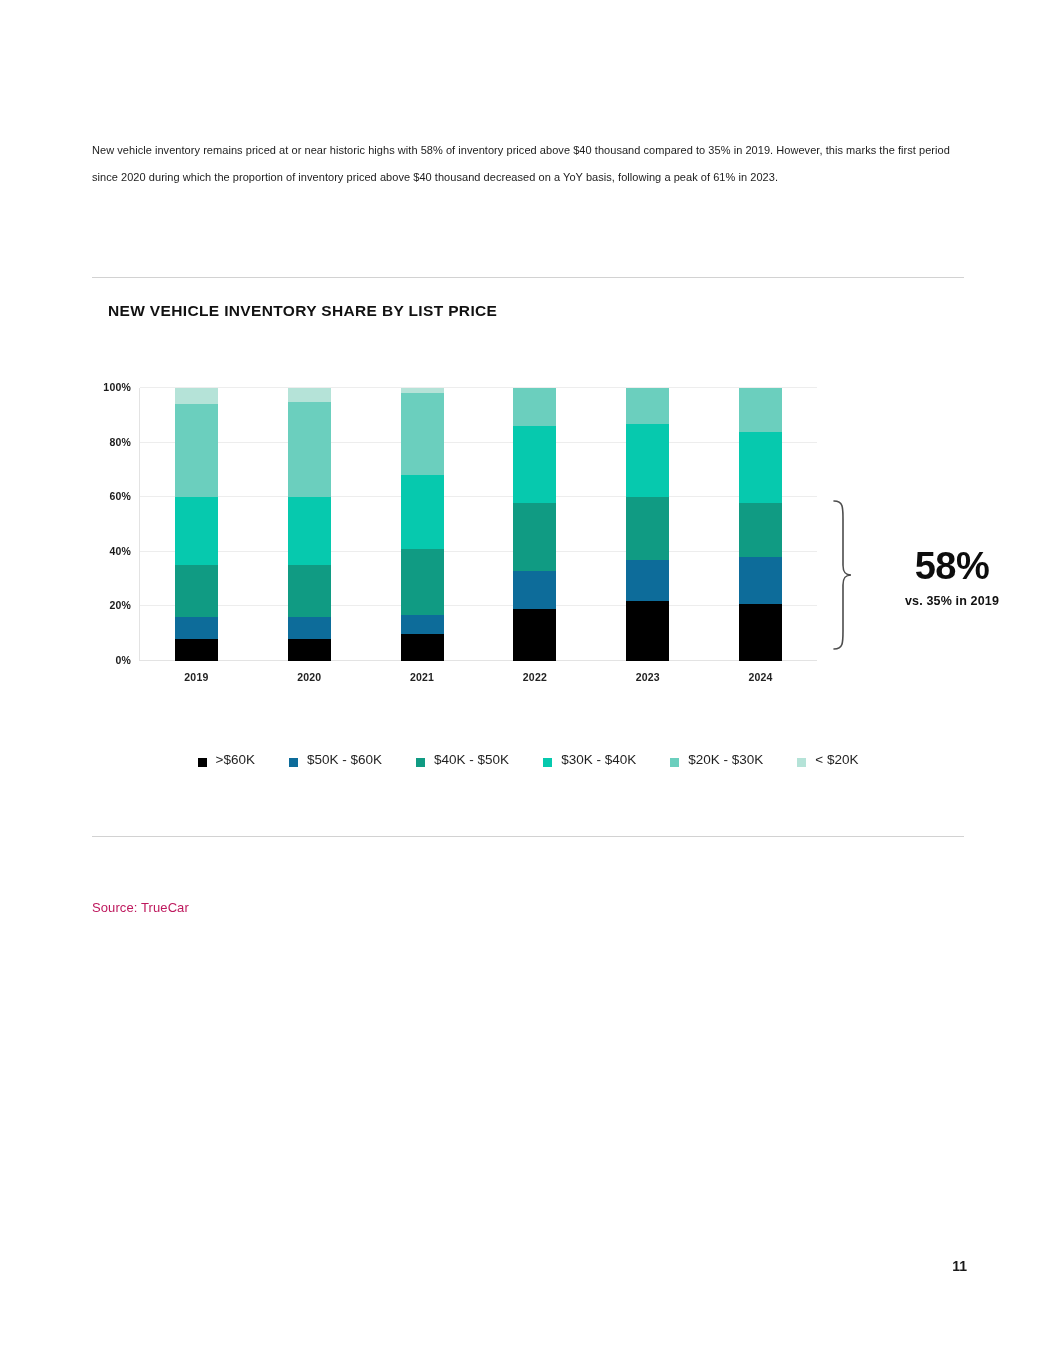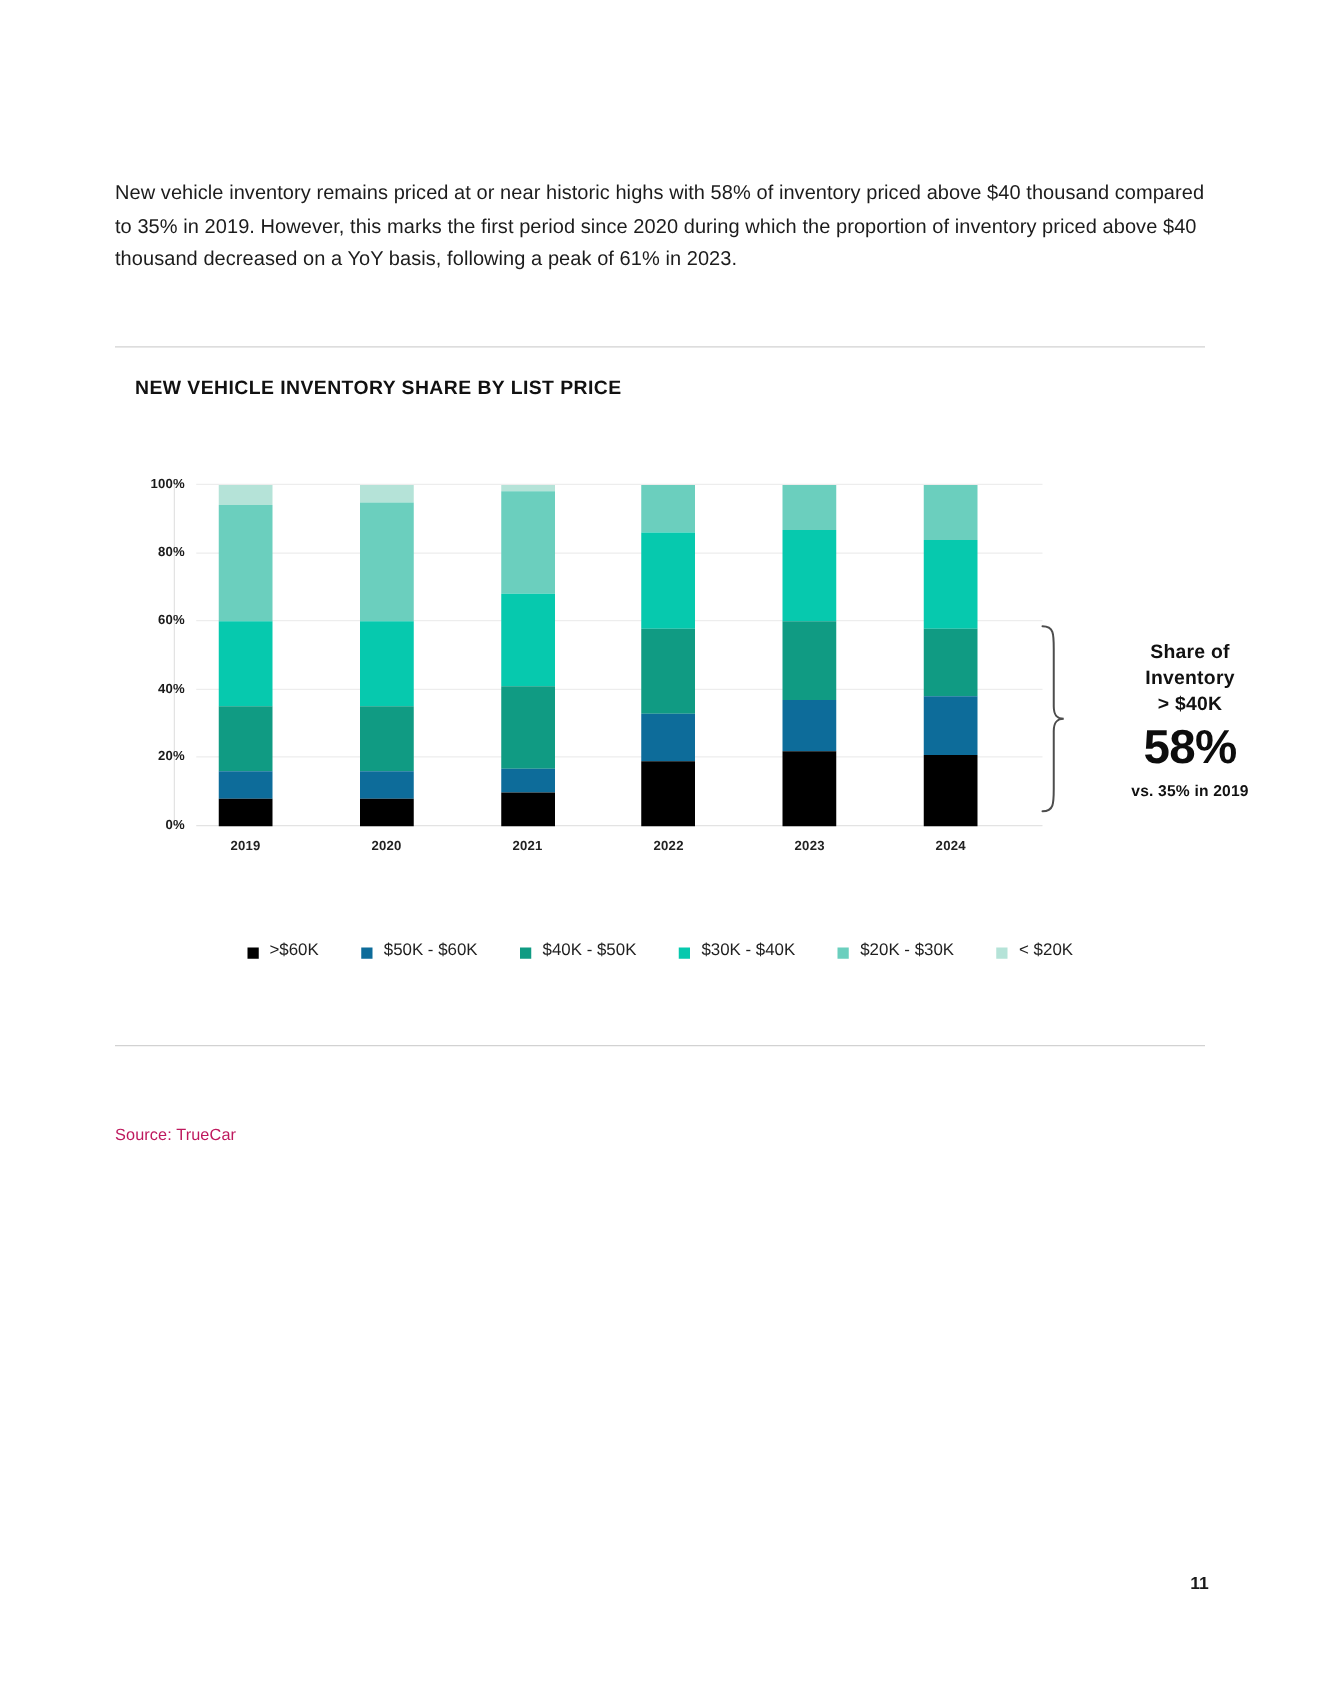--- a/index.html
+++ b/index.html
@@ -15,21 +15,21 @@
   }
 
   .page { position: relative; width: 1055px; height: 1365px; }
 
   
   .intro {
     position: absolute;
     left: 92px;
     top: 126px;
     width: 872px;
-    font-size: 16px;
+    font-size: 11px;
     line-height: 26.5px;
     color: #1c1c1c;
     font-weight: 400;
     letter-spacing: 0.05px;
   }
 
   
   .hr {
     position: absolute;
     left: 92px;
@@ -64,21 +64,21 @@
     position: absolute;
     left: 47px;
     top: 18px;
     width: 678px;
     height: 273px;
     border-left: 1px solid #e3e3e3;
   }
 
   .gridline {
     position: absolute;
-    left: 17px;
+    left: 0;
     width: 100%;
     height: 1px;
     background: #ededed;
     text-align: right;
   }
   .gridline.base { background: #e3e3e3; }
 
   .ytick {
     position: absolute;
     right: 100%;
@@ -315,25 +315,20 @@
             <div class="xlabel">2024</div>
           </div>
         </div>
     </div>
 
     <div class="callout">
       <svg class="brace-svg" width="24" height="152" viewBox="0 0 24 152">
         <path d="M4 2 C13 2, 13 8, 13 20 L13 66 C13 74, 16 76, 21 76 C16 76, 13 78, 13 86 L13 132 C13 144, 13 150, 4 150" fill="none" stroke="#4d4d4d" stroke-width="1.6" stroke-linecap="round"></path>
       </svg>
       <div class="callout-text">
-        <div class="callout-head">
-          <div>Share of</div>
-          <div>Inventory</div>
-          <div>&gt; $40K</div>
-        </div>
         <div class="callout-big">58%</div>
         <div class="callout-sub">vs. 35% in 2019</div>
       </div>
     </div>
   </div>
 
   <div class="legend" id="legend-host">
       <div class="legend-item">
         <span class="legend-swatch" style="background: rgb(0, 0, 0);"></span>
         <span>&gt;$60K</span>

